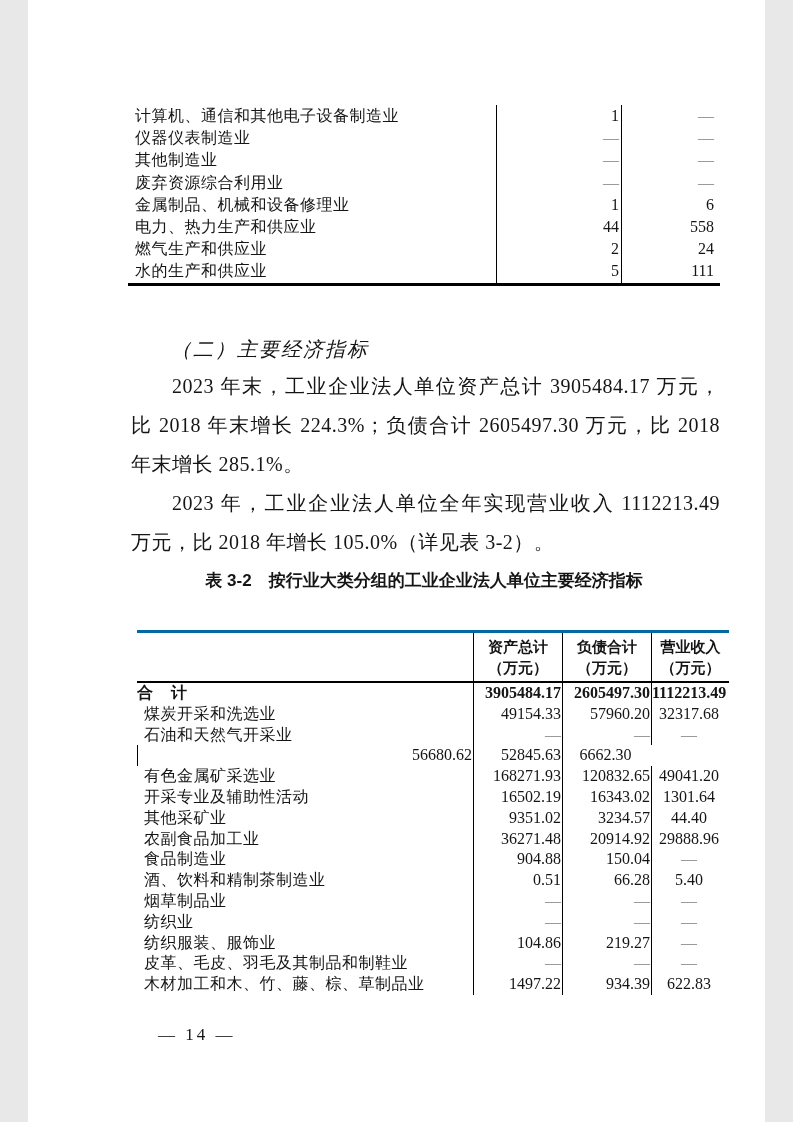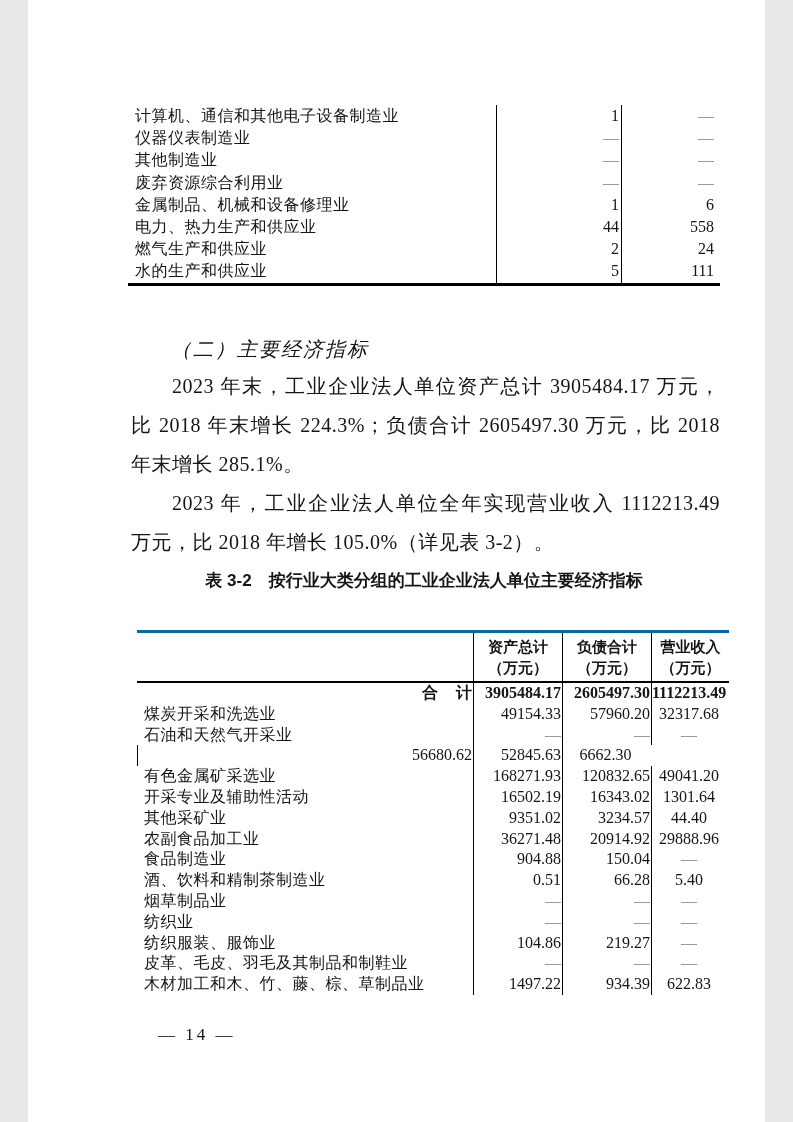--- a/index.html
+++ b/index.html
@@ -32,21 +32,21 @@
   .t32-head{
     display:grid;grid-template-columns:336px 89px 89px 78px;height:48px;border-bottom:2px solid #000;
     font-family:"Liberation Sans","DejaVu Sans",sans-serif;font-weight:700;font-size:15px;
   }
   .head-cell{border-left:1px solid #000;display:flex;flex-direction:column;justify-content:center;align-items:center;line-height:21px;}
   .head-empty{border-left:none;}
   .t32-row{display:grid;grid-template-columns:336px 89px 89px 78px;height:20.8px;line-height:20.8px;font-size:16px;}
   .lbl{padding-left:7px;white-space:nowrap;overflow:hidden;letter-spacing:0.5px;}
   .num{border-left:1px solid #000;text-align:right;padding-right:1px;}
   .num-last{border-left:1px solid #000;text-align:center;padding-right:3px;}
-  .total .lbl{text-align:right;padding-left:0;font-weight:700;letter-spacing:1px;}
+  .total .lbl{text-align:left;padding-left:0;font-weight:700;letter-spacing:1px;}
   .total .num,.total .num-last{font-weight:700;}
   .dash{color:#8a8a8a;}
   
   .footer{position:absolute;left:130px;top:1025px;font-size:17px;letter-spacing:3px;white-space:nowrap;}
 </style>
 </head>
 <body>
 
 <div class="page">
 

